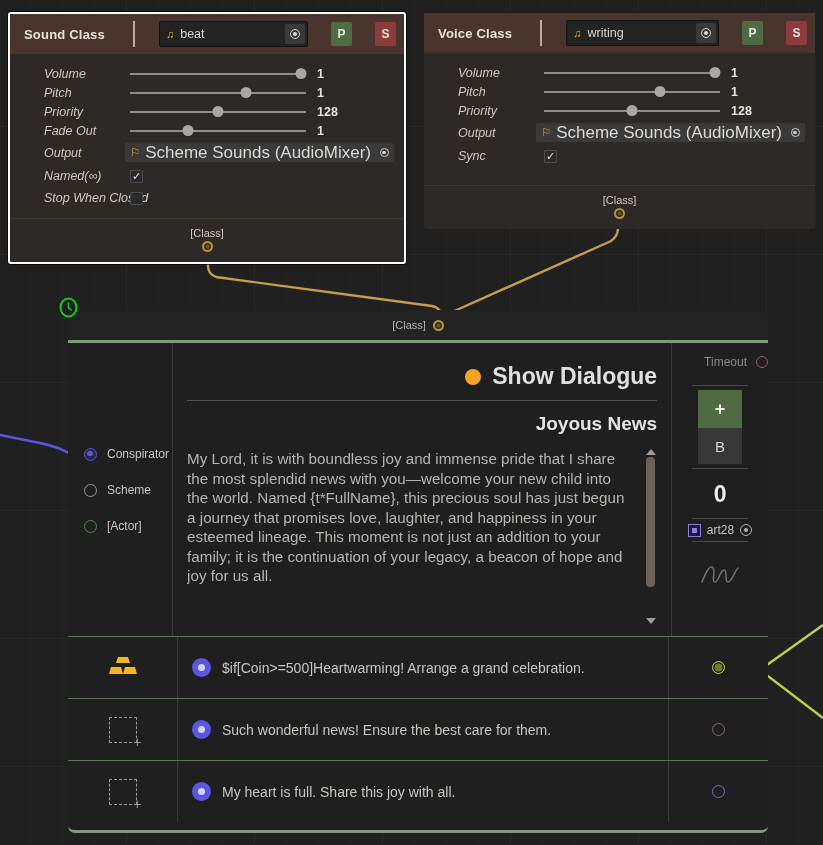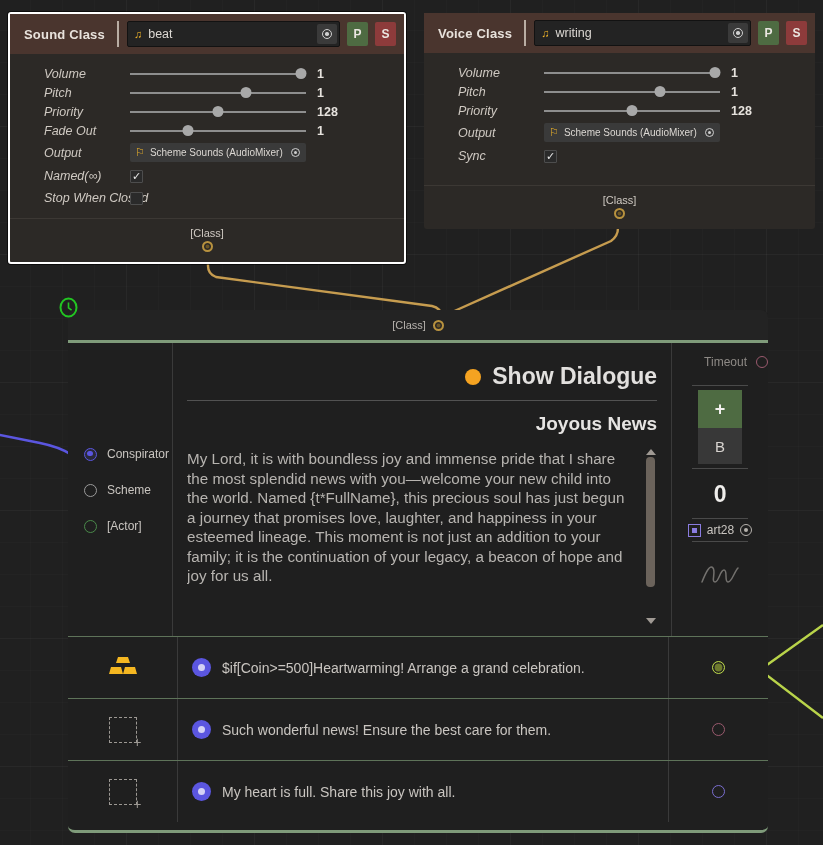--- a/index.html
+++ b/index.html
@@ -26,21 +26,21 @@
     background:#2c2926;
     border-radius:3px;
     display:flex; flex-direction:column;
   }
   .audio-node.selected {
     border:2px solid #ffffff;
     box-shadow:0 0 0 1px rgba(0,0,0,.6);
   }
   .an-header {
     background:#4a352e;
-    display:flex; align-items:center; gap:0;
+    display:flex; align-items:center; gap:16px;
     padding:6px 8px; height:40px;
   }
   .an-title {
     color:#e8e2dc; font-size:13px; font-weight:bold;
     padding:0 12px 0 6px; letter-spacing:.2px; white-space:nowrap;
   }
   .an-div { width:2px; align-self:stretch; background:#b9ada3; margin:1px 8px 1px 0; }
   .an-field {
     flex:1; display:flex; align-items:center;
     background:#232323; border:1px solid #121212; border-radius:2px;
@@ -79,21 +79,21 @@
   .slider .knob {
     position:absolute; top:1px; width:11px; height:11px; border-radius:50%;
     background:#a8a8a8; transform:translateX(-50%);
   }
   .pval { color:#e6e2dd; font-size:12.5px; font-weight:bold; margin-left:11px; white-space:nowrap; }
   .obj-field {
     display:flex; align-items:center; background:#3a3a3a; border-radius:2px;
     height:19px; padding:0 2px 0 5px; gap:5px;
   }
   .obj-field .flag { color:#f0b429; font-size:11px; line-height:1; }
-  .obj-field .ot { color:#dcd8d3; font-size:10px; white-space:nowrap; }
+  .obj-field .ot { color:#dcd8d3; font-size:17px; white-space:nowrap; }
   .obj-field .pick-btn { width:16px; height:16px; }
   .obj-field .pick-btn i { width:9px; height:9px; }
   .obj-field .pick-btn i::after { left:1.9px; top:1.9px; width:3.2px; height:3.2px; }
   .cbox {
     width:13px; height:13px; background:#2a2a2a; border:1px solid #4d4d4d; border-radius:1px;
     display:flex; align-items:center; justify-content:center;
     color:#e8e8e8; font-size:11px; line-height:1;
   }
 
   .an-foot {

